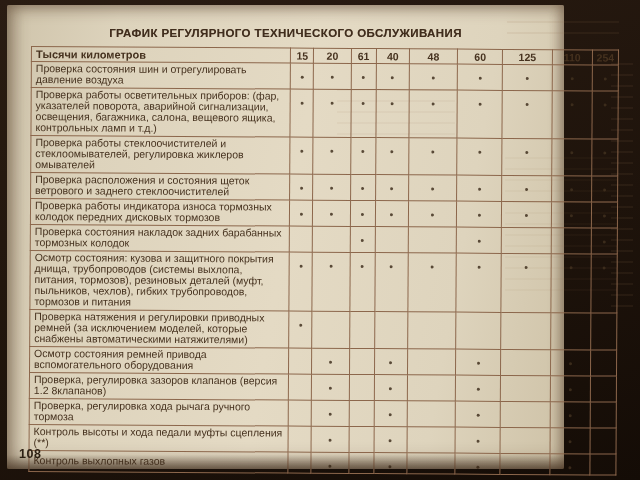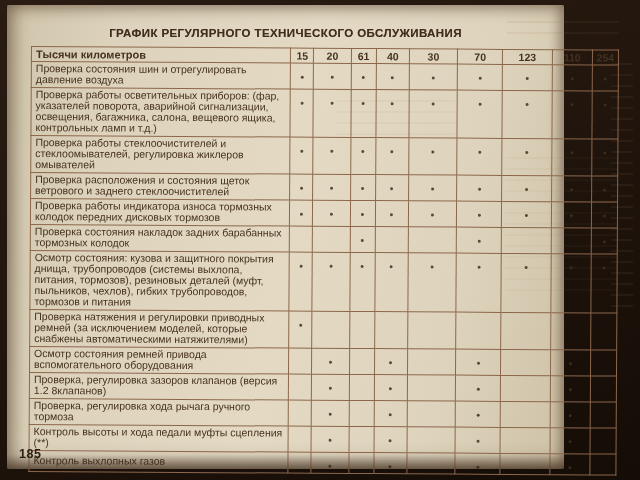--- a/index.html
+++ b/index.html
@@ -87,23 +87,23 @@
         <col style="width: 40px;">
         <col style="width: 26px;">
       </colgroup>
       <thead>
         <tr>
           <th class="task-h">Тысячи километров</th>
           <th class="int-h">15</th>
           <th class="int-h">20</th>
           <th class="int-h">61</th>
           <th class="int-h">40</th>
-          <th class="int-h">30</th>
-          <th class="int-h">70</th>
-          <th class="int-h">123</th>
+          <th class="int-h">48</th>
+          <th class="int-h">60</th>
+          <th class="int-h">125</th>
           <th class="int-h">110</th>
           <th class="int-h">254</th>
         </tr>
       </thead>
       <tbody>
         <tr>
           <td class="task">Проверка состояния шин и отрегулировать давление воздуха</td>
           <td class="mark"><span class="dot"></span></td>
           <td class="mark"><span class="dot"></span></td>
           <td class="mark"><span class="dot"></span></td>
@@ -254,15 +254,15 @@
           <td class="mark"><span class="dot"></span></td>
           <td class="mark"></td>
           <td class="mark"><span class="dot"></span></td>
           <td class="mark"></td>
           <td class="mark"><span class="dot"></span></td>
           <td class="mark"></td>
         </tr>
       </tbody>
     </table>
 
-  <div class="pagenum">185</div>
+  <div class="pagenum">108</div>
   <div class="edge-curl"></div>
 </div>
 
 </body></html>

